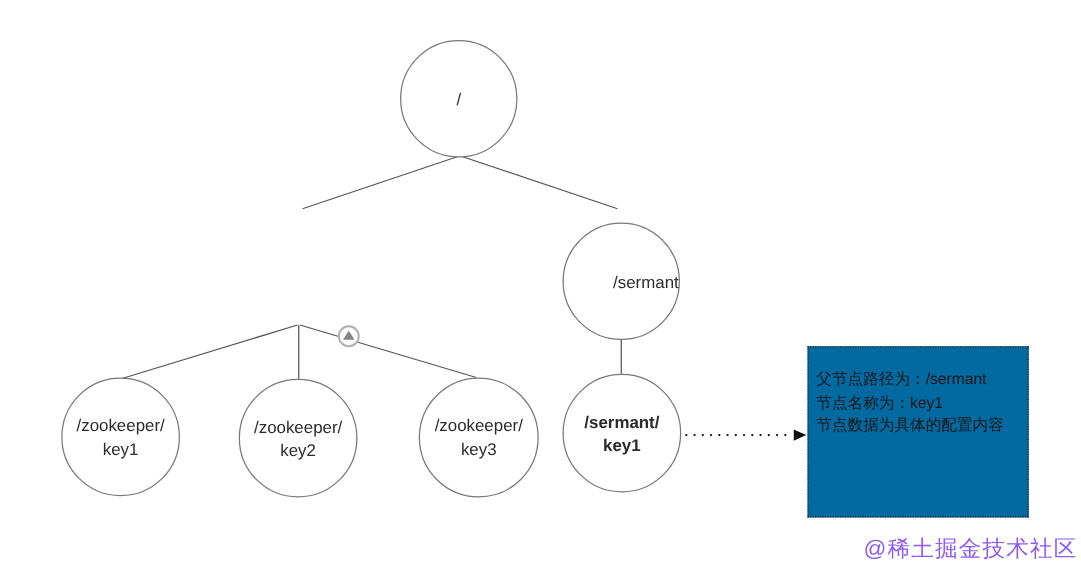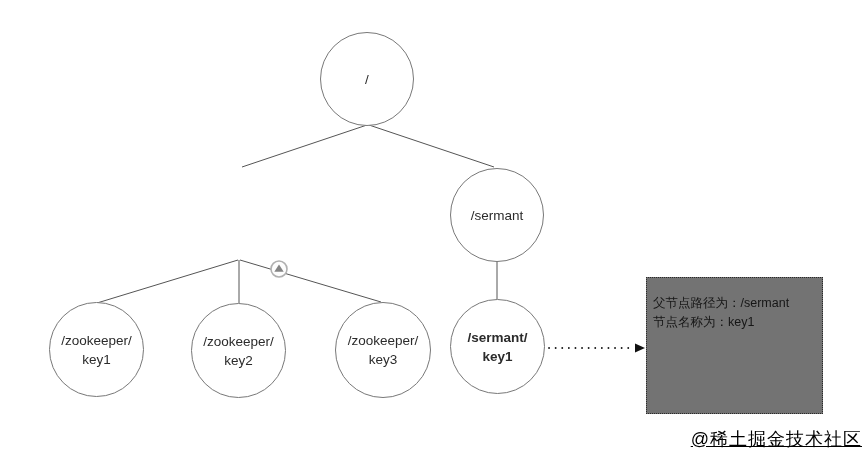--- a/index.html
+++ b/index.html
@@ -32,48 +32,47 @@
     align-items: center;
     justify-content: center;
     text-align: center;
     font-size: 13.5px;
     line-height: 19px;
     color: #2b2b2b;
   }
   .node span { display: block; }
   #node-root          { left: 320px; top: 32px;  width: 94px; height: 94px; }
   #node-zookeeper     { left: 192px; top: 166px; width: 94px; height: 94px; }
-  #node-sermant       { left: 450px; top: 168px; width: 94px; height: 94px; }
+  #node-sermant       { left: 450px; top: 178px; width: 94px; height: 94px; align-items: flex-end; }
   #node-zk-key1       { left: 49px;  top: 302px; width: 95px; height: 95px; }
   #node-zk-key2       { left: 191px; top: 303px; width: 95px; height: 95px; }
   #node-zk-key3       { left: 335px; top: 302px; width: 96px; height: 96px; }
   #node-sermant-key1  { left: 450px; top: 299px; width: 95px; height: 95px; font-weight: bold; }
 
   .annotation-box {
     position: absolute;
     left: 646px; top: 277px;
     width: 177px; height: 137px;
     box-sizing: border-box;
     border: 1px dotted #2a2a2a;
     padding: 16px 4px 6px 6px;
     font-size: 12.5px;
     line-height: 18.5px;
     color: #161616;
-    background: #737373;
+    background: #0369a1;
   }
   .annotation-line { white-space: nowrap; }
 
   .watermark {
     position: absolute;
     right: 3px; top: 427px;
     font-size: 18px;
     letter-spacing: 1px;
-    color: #000000;
+    color: #8b5cf6;
     user-select: none;
-    text-decoration: underline;
   }
 </style>
 </head>
 <body>
 
 <div class="canvas">
 
   <svg class="edges-layer" viewBox="0 0 865 454" xmlns="http://www.w3.org/2000/svg">
 
     <line x1="367" y1="125" x2="242" y2="167" stroke="#555555" stroke-width="1"></line>
@@ -119,17 +118,18 @@
   </div>
 
   <div class="node" id="node-sermant-key1">
     <span>/sermant/</span>
     <span>key1</span>
   </div>
 
   <div class="annotation-box">
     <div class="annotation-line">父节点路径为：/sermant</div>
     <div class="annotation-line">节点名称为：key1</div>
+    <div class="annotation-line">节点数据为具体的配置内容</div>
   </div>
 
   <div class="watermark">@稀土掘金技术社区</div>
 
 </div>
 
 </body></html>

